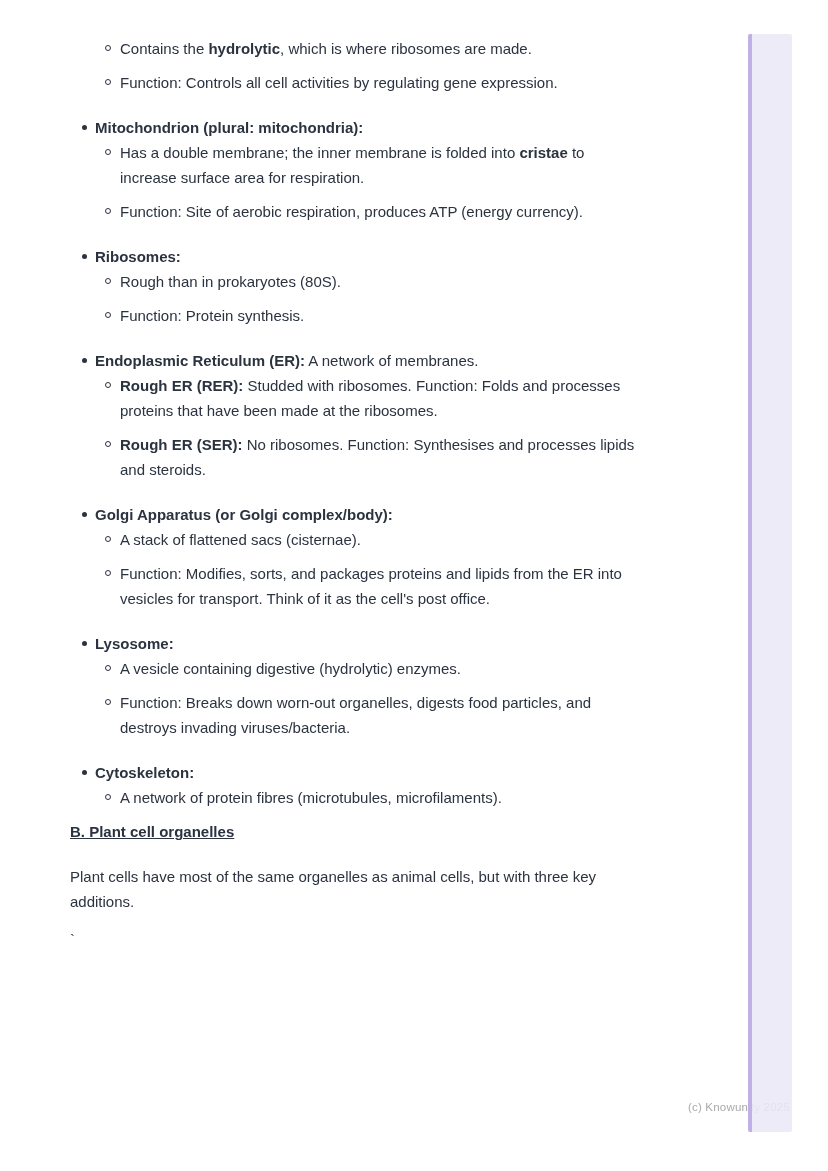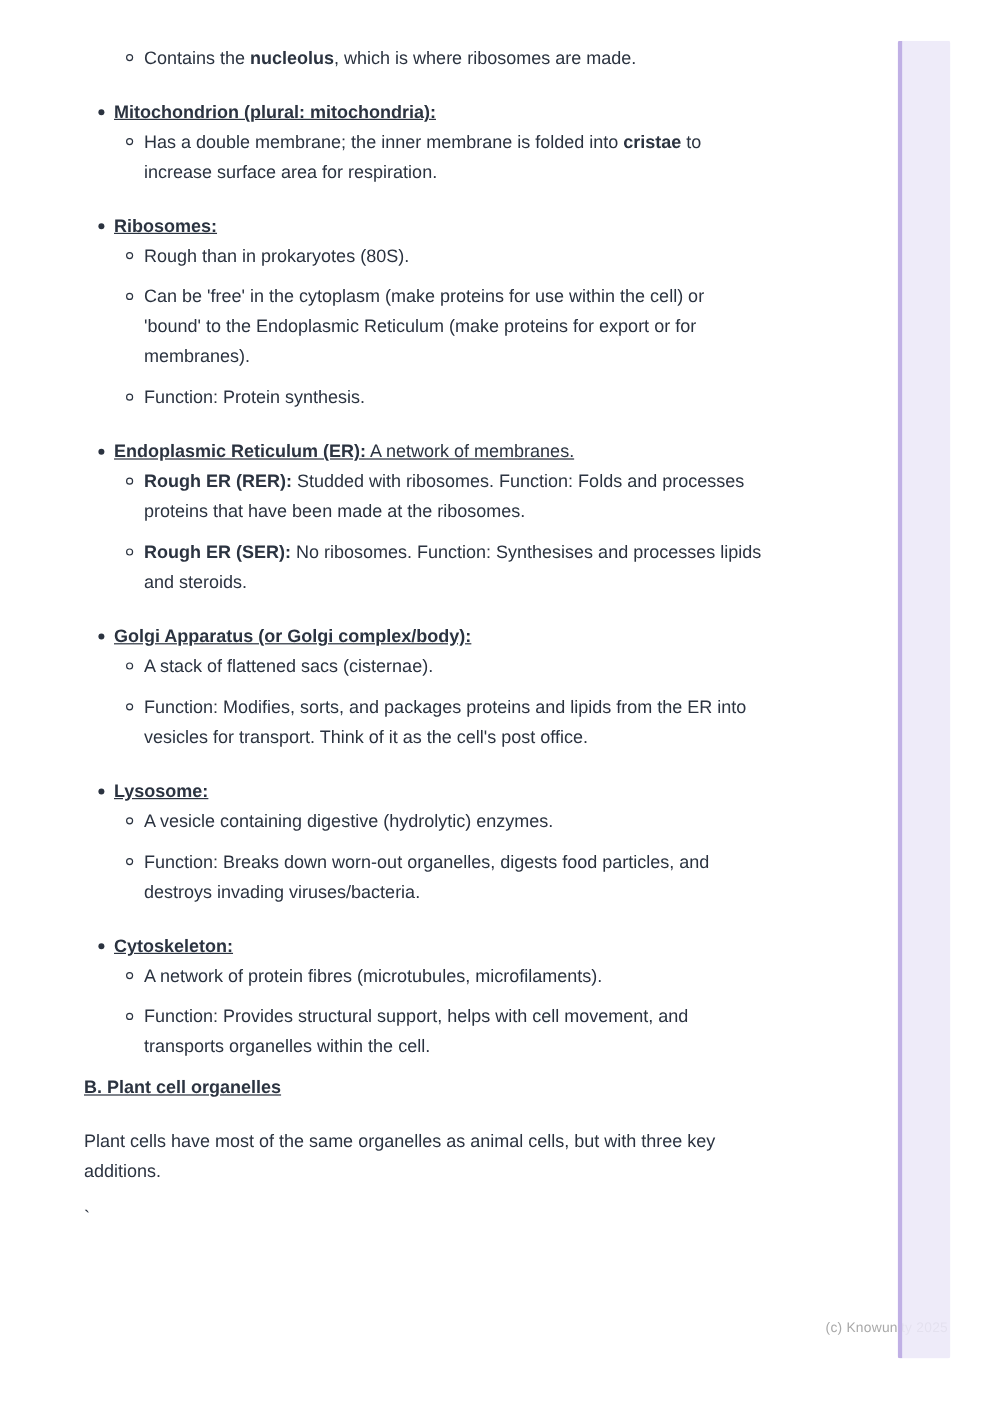--- a/index.html
+++ b/index.html
@@ -35,21 +35,20 @@
     width: 6px;
     height: 6px;
     border: 1.5px solid #2b3340;
     border-radius: 50%;
     box-sizing: border-box;
   }
   .top-item {
     position: relative;
     padding-left: 25px;
     margin-top: 20px;
-    text-decoration: underline;
   }
   .top-item .dot-marker {
     position: absolute;
     left: 12px;
     top: 10px;
     width: 5px;
     height: 5px;
     background: #2b3340;
     border-radius: 50%;
   }
@@ -86,52 +85,52 @@
     box-sizing: border-box;
     border-radius: 2px;
     z-index: 3;
   }
 </style>
 </head>
 <body>
 
 <div class="content">
   <div id="leading-list">
-      <div class="sub-item"><span class="circle-marker"></span><span><span>Contains the </span><b>nucleolus</b><span>, which is where ribosomes are made.</span></span></div>
+      <div class="sub-item"><span class="circle-marker"></span><span><span>Contains the </span><b>hydrolytic</b><span>, which is where ribosomes are made.</span></span></div>
+      <div class="sub-item"><span class="circle-marker"></span><span><span>Function: Controls all cell activities by regulating gene expression.</span></span></div>
     </div>
   <div id="organelles">
       <div class="group">
         <div class="top-item"><span class="dot-marker"></span><span><b>Mitochondrion (plural: mitochondria):</b></span></div>
         <div class="sub-item"><span class="circle-marker"></span><span><span>Has a double membrane; the inner membrane is folded into </span><b>cristae</b><span> to increase surface area for respiration.</span></span></div>
+        <div class="sub-item"><span class="circle-marker"></span><span><span>Function: Site of aerobic respiration, produces ATP (energy currency).</span></span></div>
       </div>
       <div class="group">
         <div class="top-item"><span class="dot-marker"></span><span><b>Ribosomes:</b></span></div>
         <div class="sub-item"><span class="circle-marker"></span><span><span>Rough than in prokaryotes (80S).</span></span></div>
-        <div class="sub-item"><span class="circle-marker"></span><span><span>Can be 'free' in the cytoplasm (make proteins for use within the cell) or 'bound' to the Endoplasmic Reticulum (make proteins for export or for membranes).</span></span></div>
         <div class="sub-item"><span class="circle-marker"></span><span><span>Function: Protein synthesis.</span></span></div>
       </div>
       <div class="group">
         <div class="top-item"><span class="dot-marker"></span><span><b>Endoplasmic Reticulum (ER):</b><span> A network of membranes.</span></span></div>
         <div class="sub-item"><span class="circle-marker"></span><span><b>Rough ER (RER):</b><span> Studded with ribosomes. Function: Folds and processes proteins that have been made at the ribosomes.</span></span></div>
         <div class="sub-item"><span class="circle-marker"></span><span><b>Rough ER (SER):</b><span> No ribosomes. Function: Synthesises and processes lipids and steroids.</span></span></div>
       </div>
       <div class="group">
         <div class="top-item"><span class="dot-marker"></span><span><b>Golgi Apparatus (or Golgi complex/body):</b></span></div>
         <div class="sub-item"><span class="circle-marker"></span><span><span>A stack of flattened sacs (cisternae).</span></span></div>
         <div class="sub-item"><span class="circle-marker"></span><span><span>Function: Modifies, sorts, and packages proteins and lipids from the ER into vesicles for transport. Think of it as the cell's post office.</span></span></div>
       </div>
       <div class="group">
         <div class="top-item"><span class="dot-marker"></span><span><b>Lysosome:</b></span></div>
         <div class="sub-item"><span class="circle-marker"></span><span><span>A vesicle containing digestive (hydrolytic) enzymes.</span></span></div>
         <div class="sub-item"><span class="circle-marker"></span><span><span>Function: Breaks down worn-out organelles, digests food particles, and destroys invading viruses/bacteria.</span></span></div>
       </div>
       <div class="group">
         <div class="top-item"><span class="dot-marker"></span><span><b>Cytoskeleton:</b></span></div>
         <div class="sub-item"><span class="circle-marker"></span><span><span>A network of protein fibres (microtubules, microfilaments).</span></span></div>
-        <div class="sub-item"><span class="circle-marker"></span><span><span>Function: Provides structural support, helps with cell movement, and transports organelles within the cell.</span></span></div>
       </div>
     </div>
   <div class="section-heading">B. Plant cell organelles</div>
   <div class="intro-paragraph">Plant cells have most of the same organelles as animal cells, but with three key additions.</div>
   <div class="stray-char">`</div>
 </div>
 
 <div class="copyright">(c) Knowunity 2025</div>
 
 <div class="scrollbar-track"></div>

